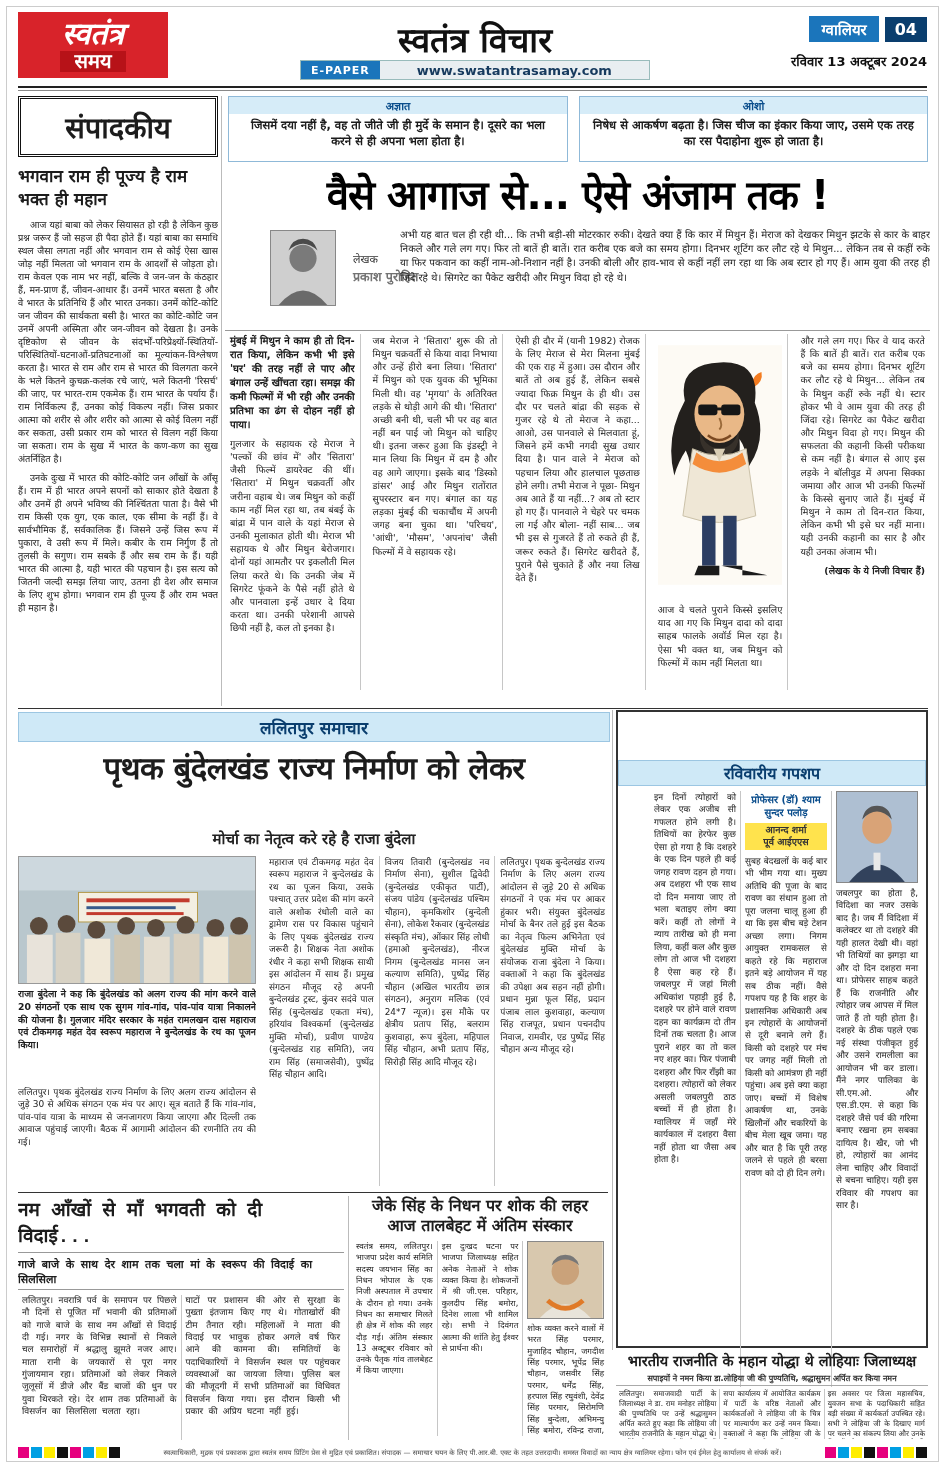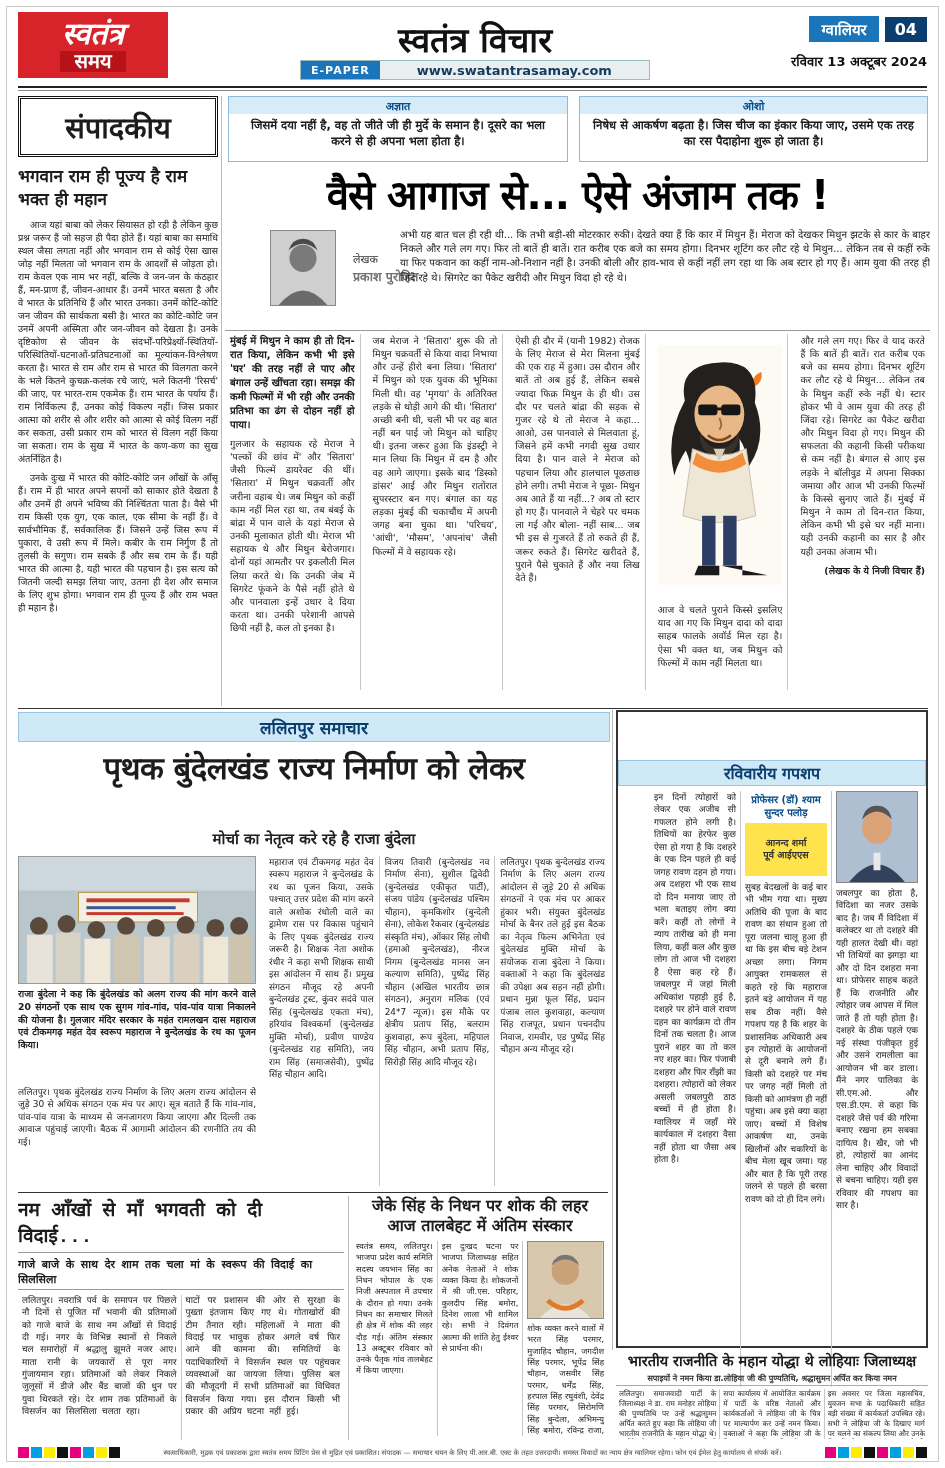--- a/index.html
+++ b/index.html
@@ -83,21 +83,21 @@
   .lal-col + .lal-col { border-left:1px solid #c6c6c6; }
 
   
   .gap-box { position:absolute; left:616px; top:710px; width:312px; height:638px; border:2px solid #333; }
   .gap-bar { height:26px; font-size:16px;margin-top:48px; }
   .gap-body { display:flex; height:606px; padding:5px 4px;margin-left:28px; }
   .gap-col { flex:1; padding:0 4px; font-size:8.8px; line-height:1.42; text-align:justify; overflow:hidden; }
   .gap-col + .gap-col { border-left:1px solid #c6c6c6; }
   .gap-name { color:#0a4d8c; font-weight:bold; font-size:10px; text-align:center; line-height:1.3; margin:2px 0 4px; }
   .gap-badge { background:#ffe34d; color:#333; font-weight:bold; font-size:9.5px; text-align:center;
-    padding:14px 2px; margin-bottom:5px; line-height:1.3; }
+    padding:1px 2px; margin-bottom:5px; line-height:1.3; }
   .gap-photo { width:100%; height:92px; border:1px solid #888; margin-bottom:4px; }
 
   
   .vidai { position:absolute; left:18px; top:1196px; width:326px; height:244px; overflow:hidden;font-family:Liberation Mono, monospace; }
   .vidai-h { font-size:19px; font-weight:bold; margin-bottom:4px; }
   .vidai-sub { font-size:11px; font-weight:bold; border-top:1px solid #999; border-bottom:1px solid #999;
     padding:3px 0; margin-bottom:5px; }
   .vidai-cols { display:flex; height:178px; }
   .vidai-col { flex:1; padding:0 4px; font-size:8.8px; line-height:1.4; text-align:justify; overflow:hidden; }
   .vidai-col + .vidai-col { border-left:1px solid #c6c6c6; }

